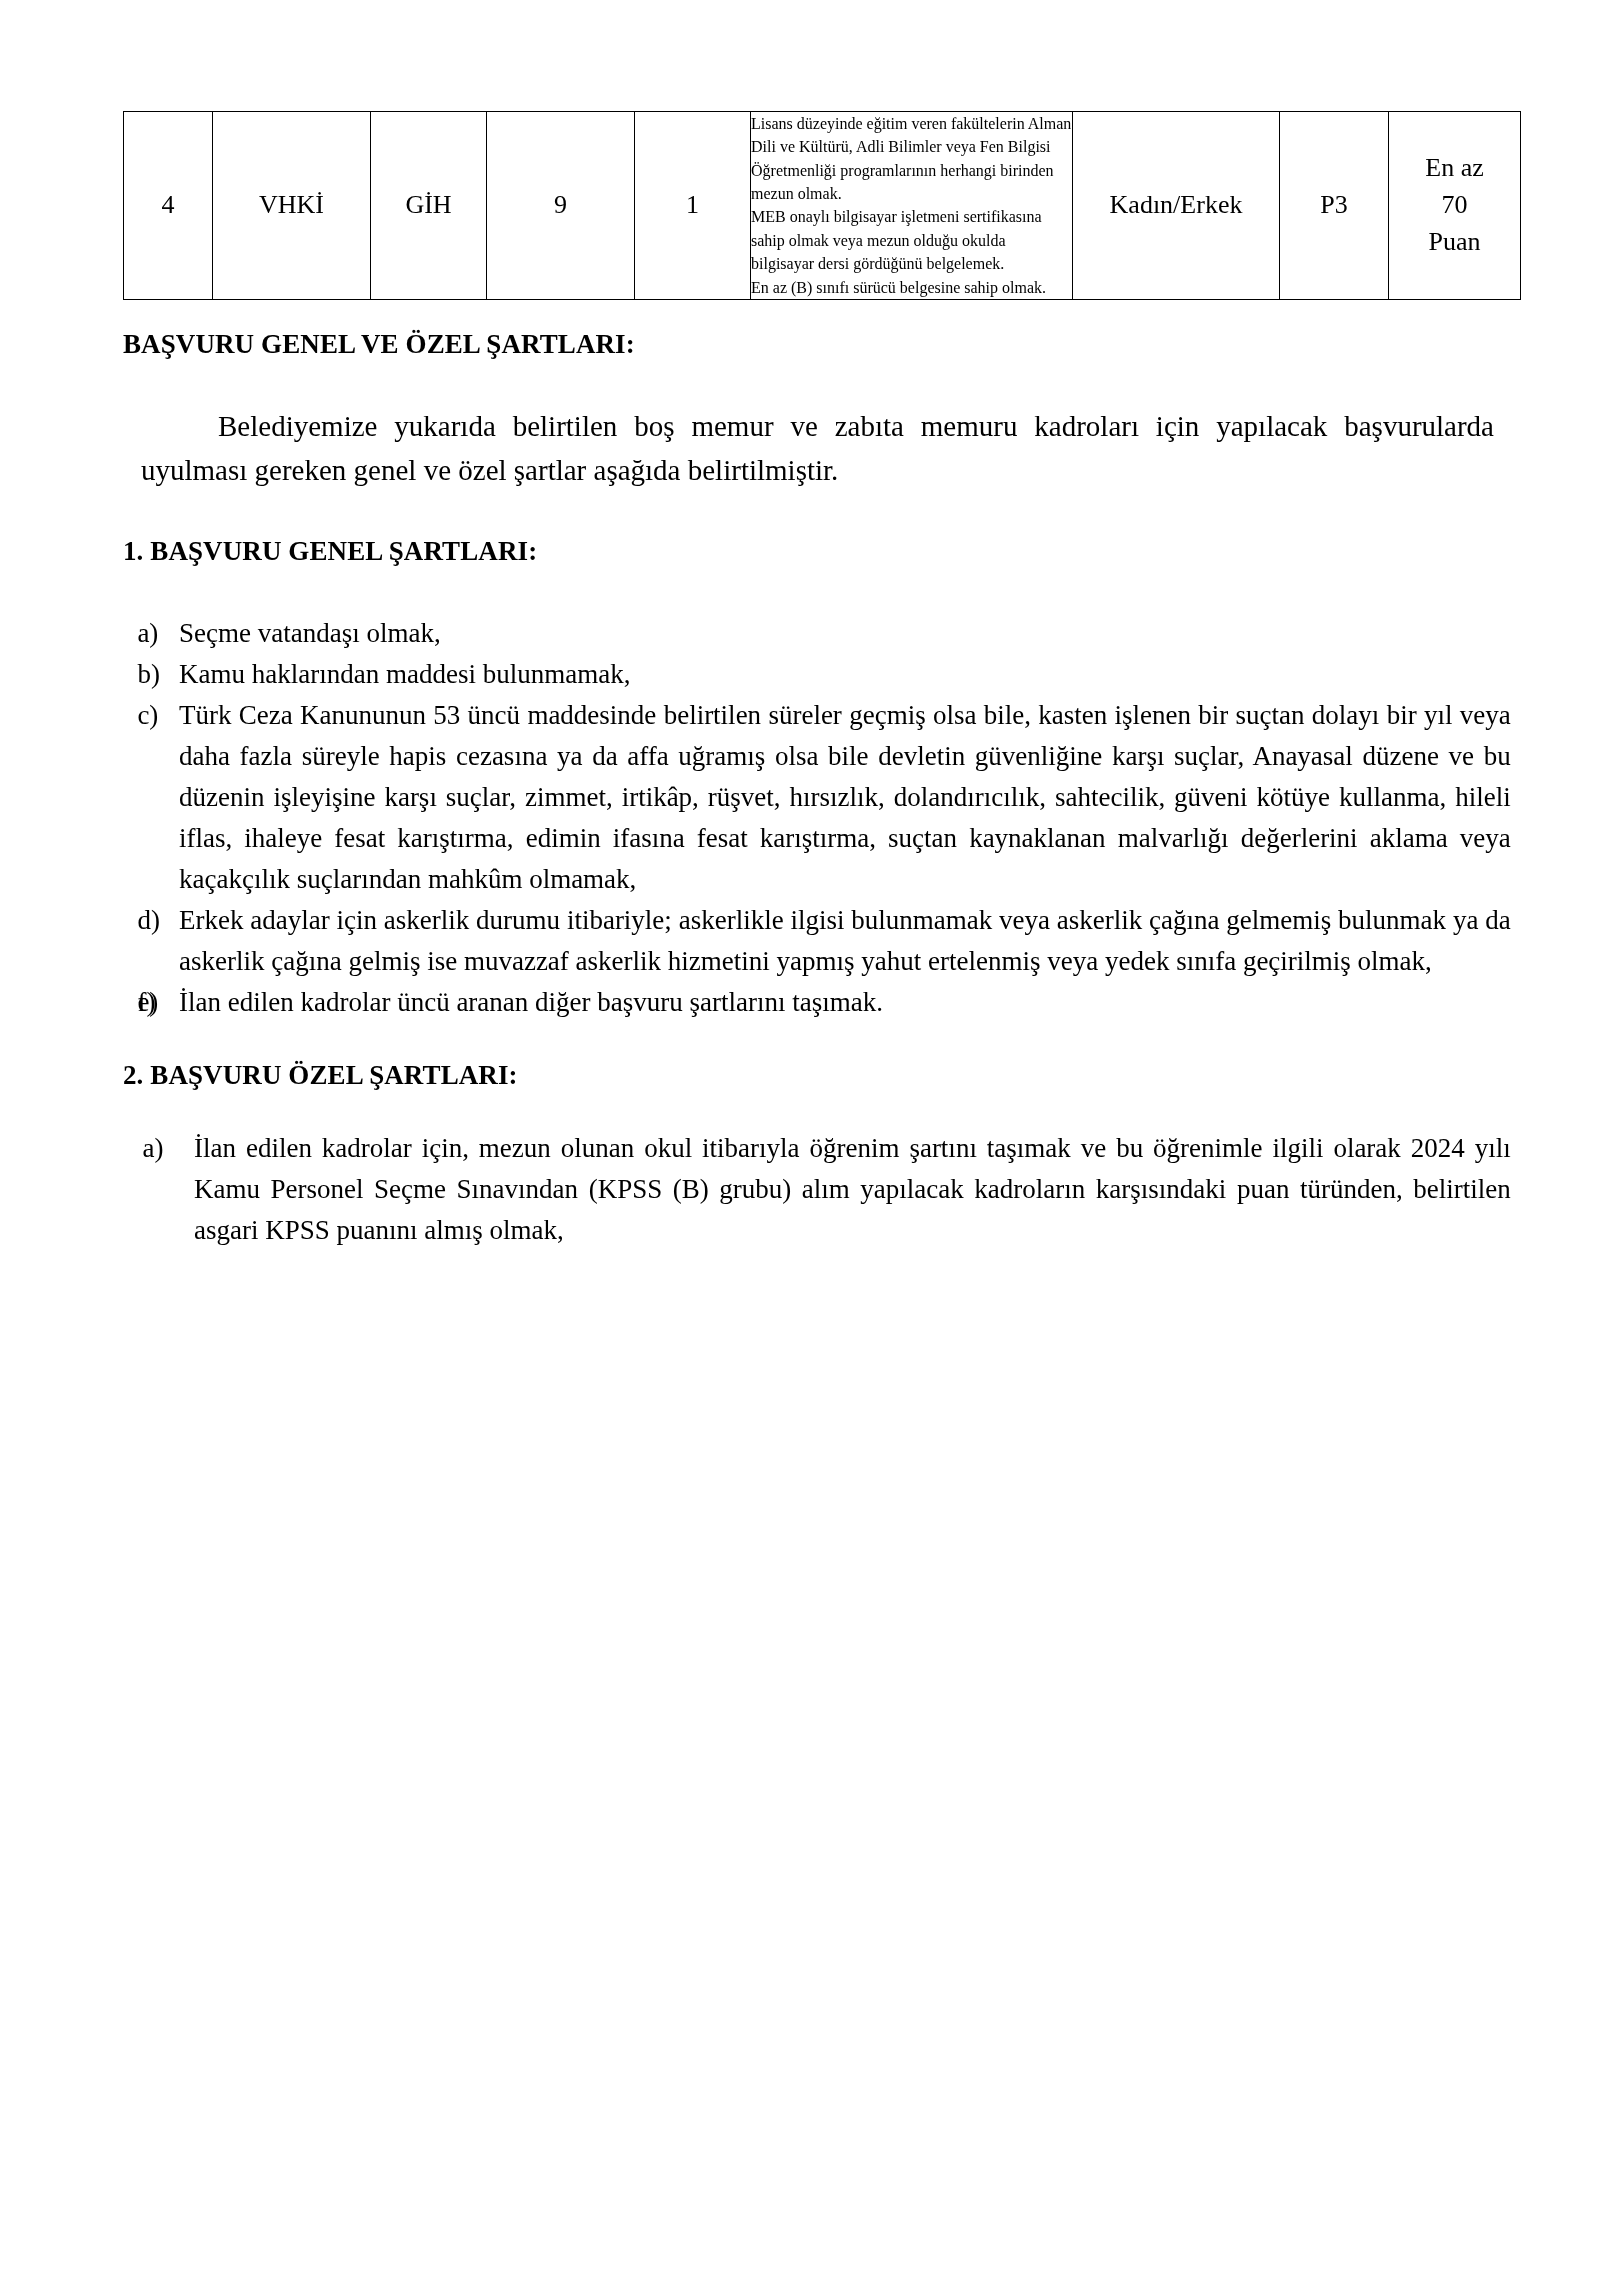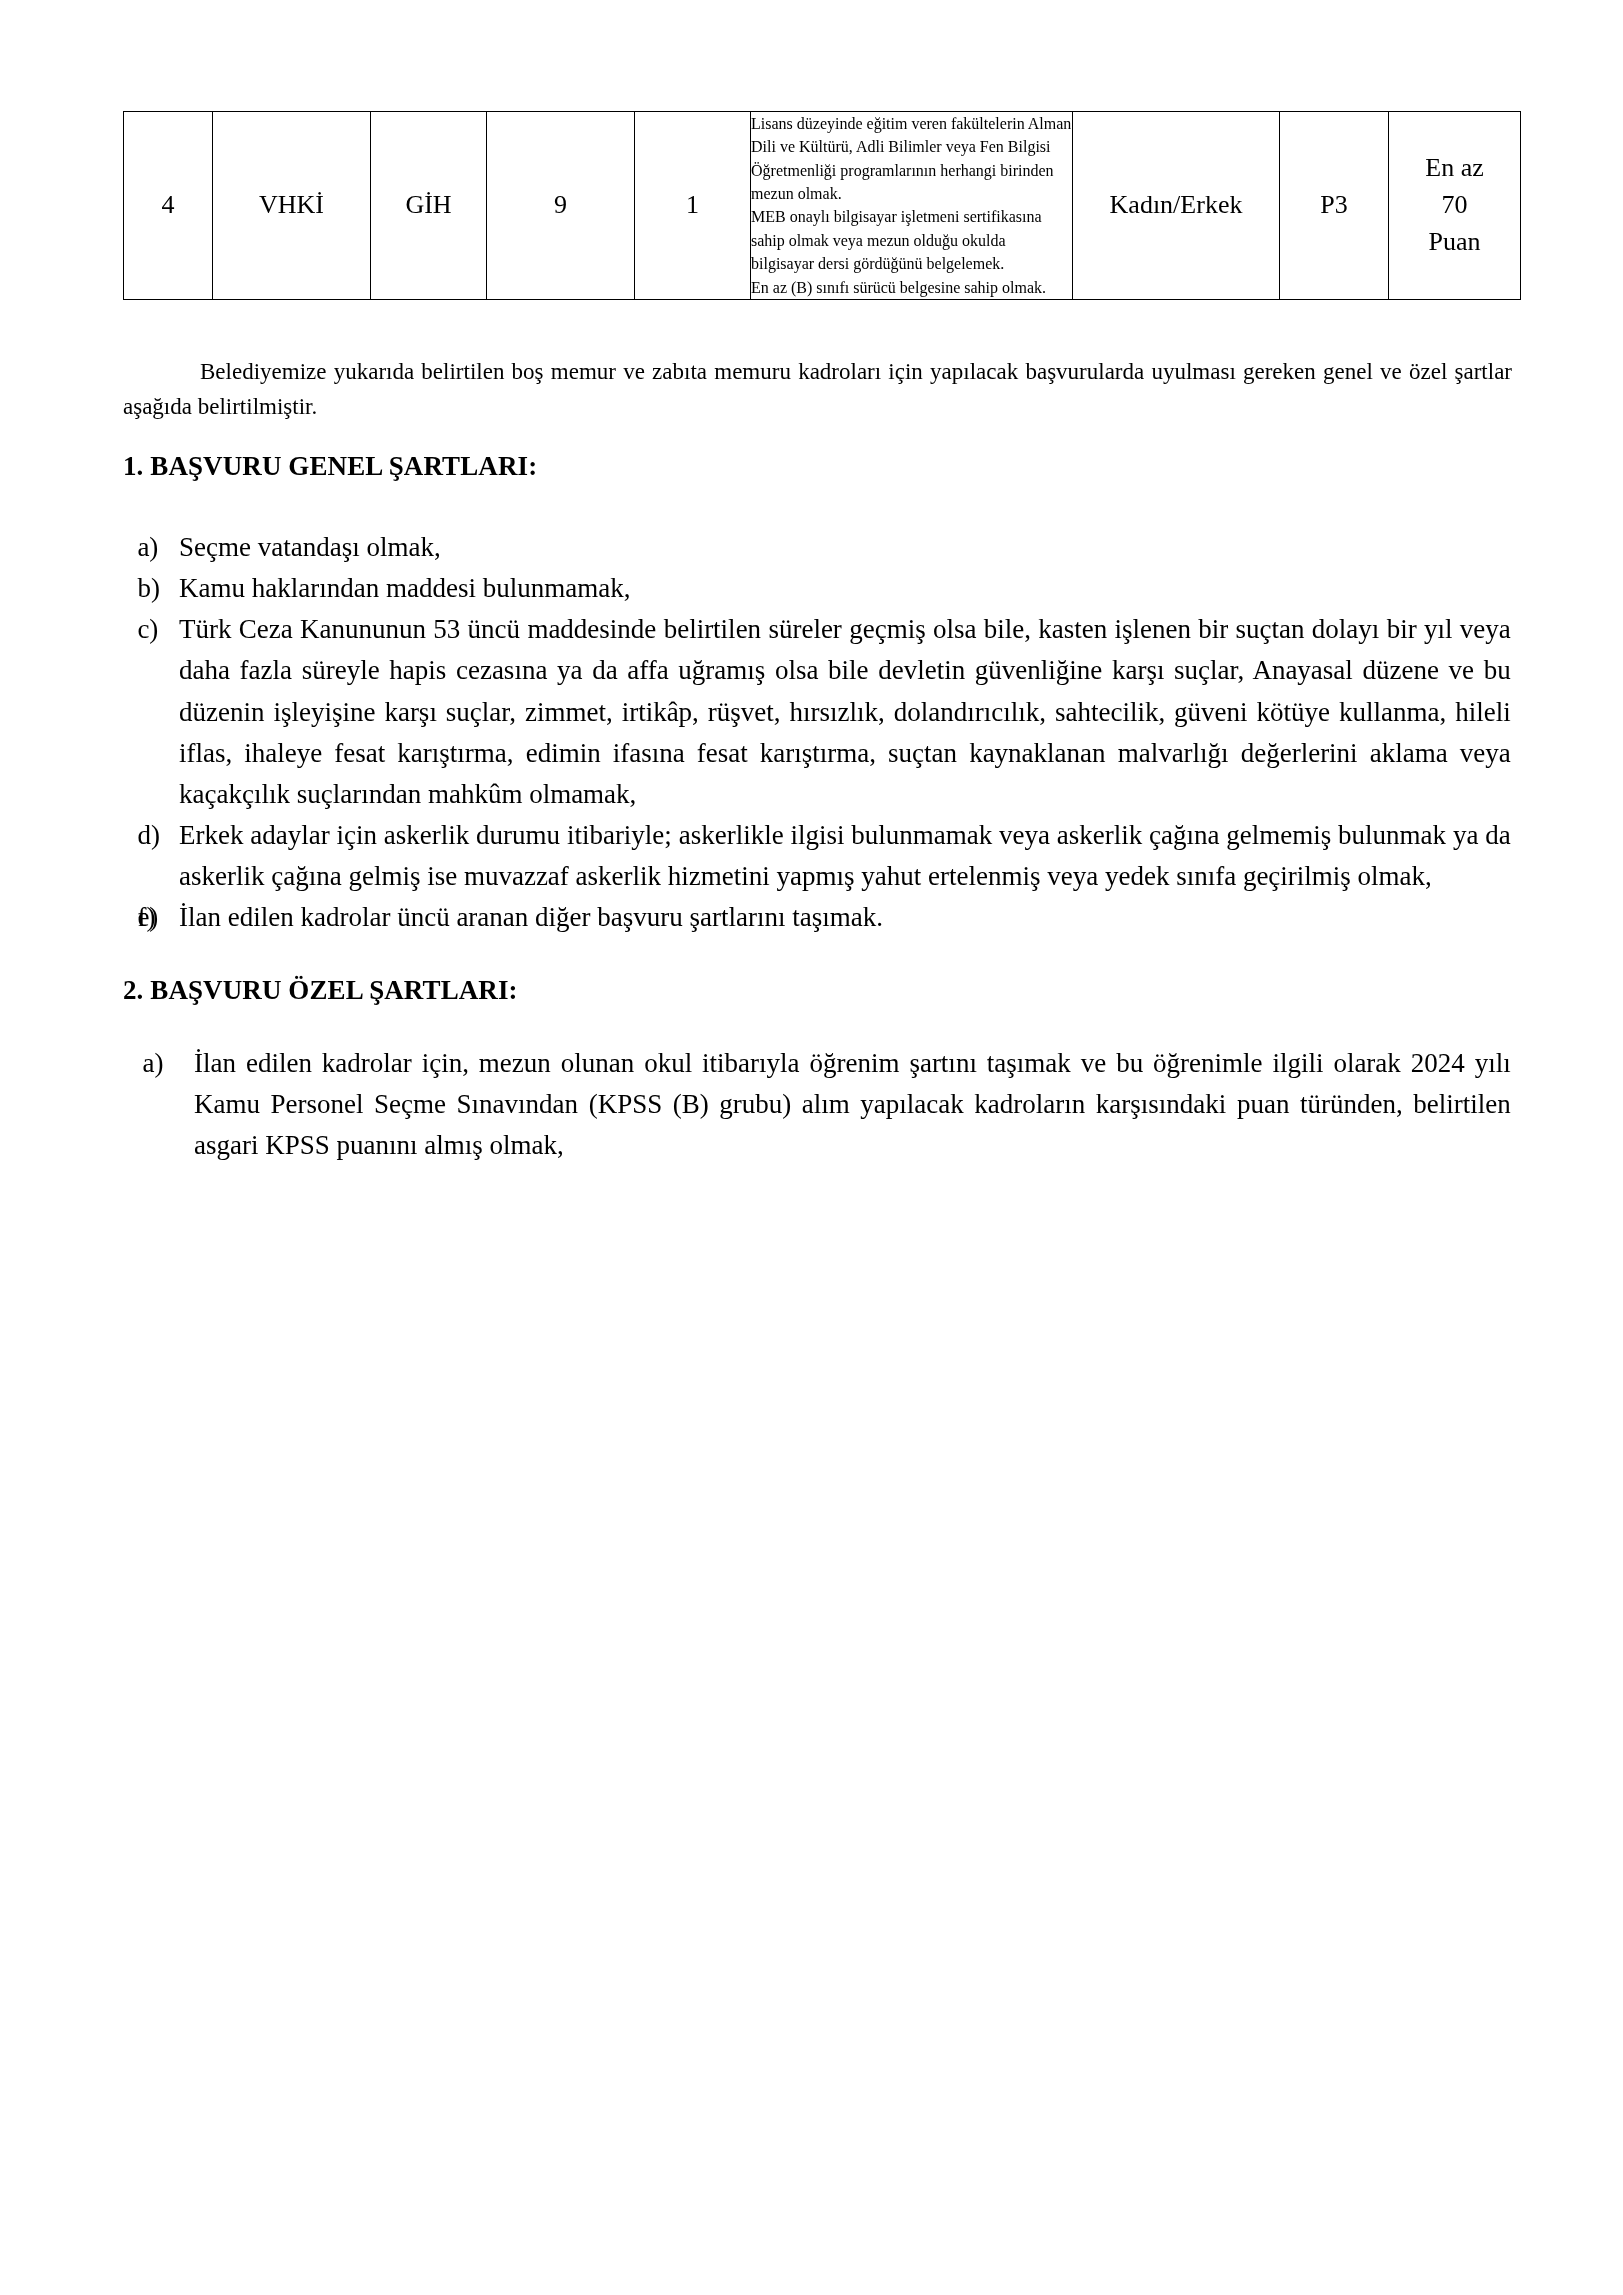--- a/index.html
+++ b/index.html
@@ -67,22 +67,22 @@
     margin: 0;
     padding: 0;
     letter-spacing: 0.1px;
   }
   .sp-after-table { height: 29px; }
   .sp-sm { height: 19.6px; }
   .sp-md { height: 26px; }
   .sp-lg { height: 37px; }
 
   p.body-para {
-    margin: 0;
-    font-size: 23px;
+    margin: 18px;
+    font-size: 29px;
     line-height: 1.52;
     text-align: justify;
     text-justify: inter-word;
     text-indent: 77px;
     hyphens: none;
   }
 
   ol.alpha-list {
     list-style: none;
     margin: 0;
@@ -149,20 +149,21 @@
             <span class="kpss-text">En az
 70
 Puan</span>
           </td>
         </tr>
       </tbody>
     </table>
 
     <div class="sp-after-table"></div>
 
+    <div class="section-heading">BAŞVURU GENEL VE ÖZEL ŞARTLARI:</div>
 
     <div class="sp-md"></div>
 
     <p class="body-para">Belediyemize yukarıda belirtilen boş memur ve zabıta memuru kadroları için yapılacak başvurularda uyulması gereken genel ve özel şartlar aşağıda belirtilmiştir.</p>
 
     <div class="sp-md"></div>
 
     <div class="section-heading">1. BAŞVURU GENEL ŞARTLARI:</div>
 
     <div class="sp-md"></div>

